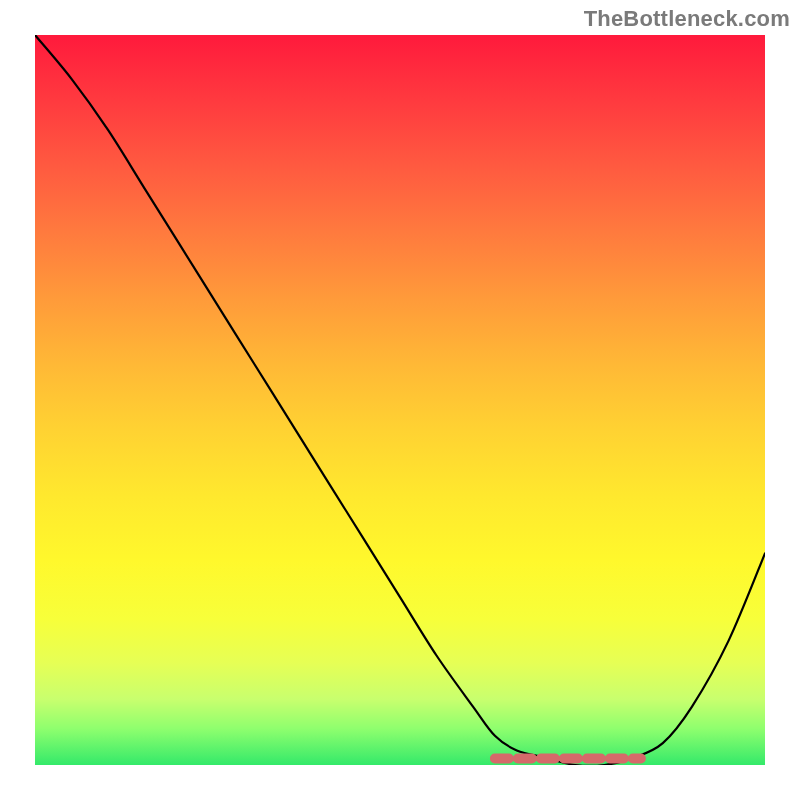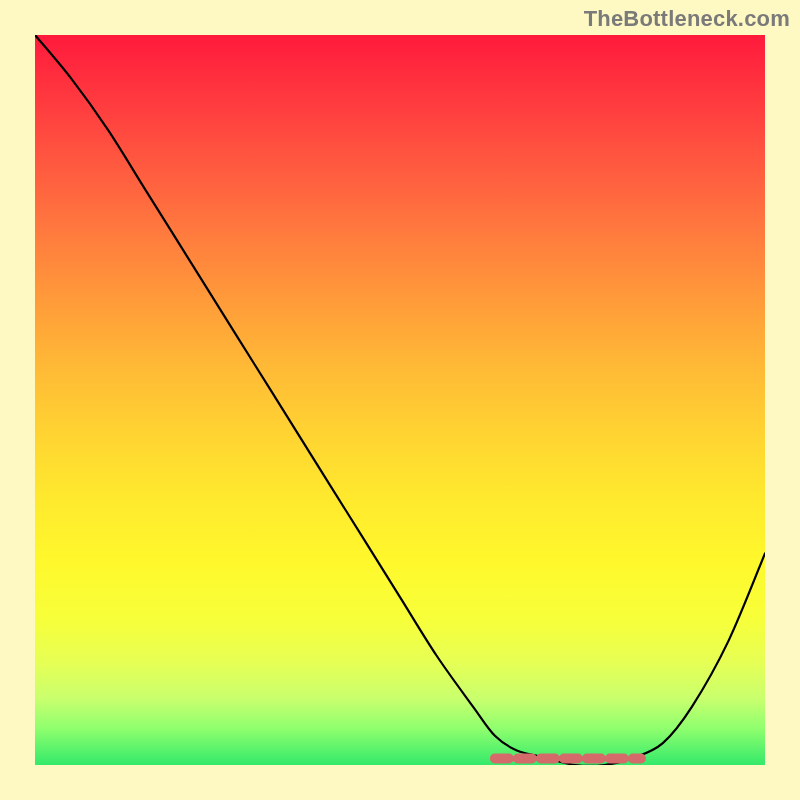--- a/index.html
+++ b/index.html
@@ -1,21 +1,21 @@
 <!DOCTYPE html>
 <html><head>
 <meta charset="utf-8">
 <style>
   * { margin: 0; padding: 0; box-sizing: border-box; }
   html, body { width: 800px; height: 800px; overflow: hidden; background: #000; }
   .frame {
     position: relative;
     width: 800px;
     height: 800px;
-    background: #fef9c3;
+    background: #ffffff;
   }
   .watermark {
     position: absolute;
     top: 6px;
     right: 10px;
     color: #7a7a7a;
     font-family: Arial, Helvetica, sans-serif;
     font-size: 22px;
     font-weight: 600;
     letter-spacing: 0.2px;

